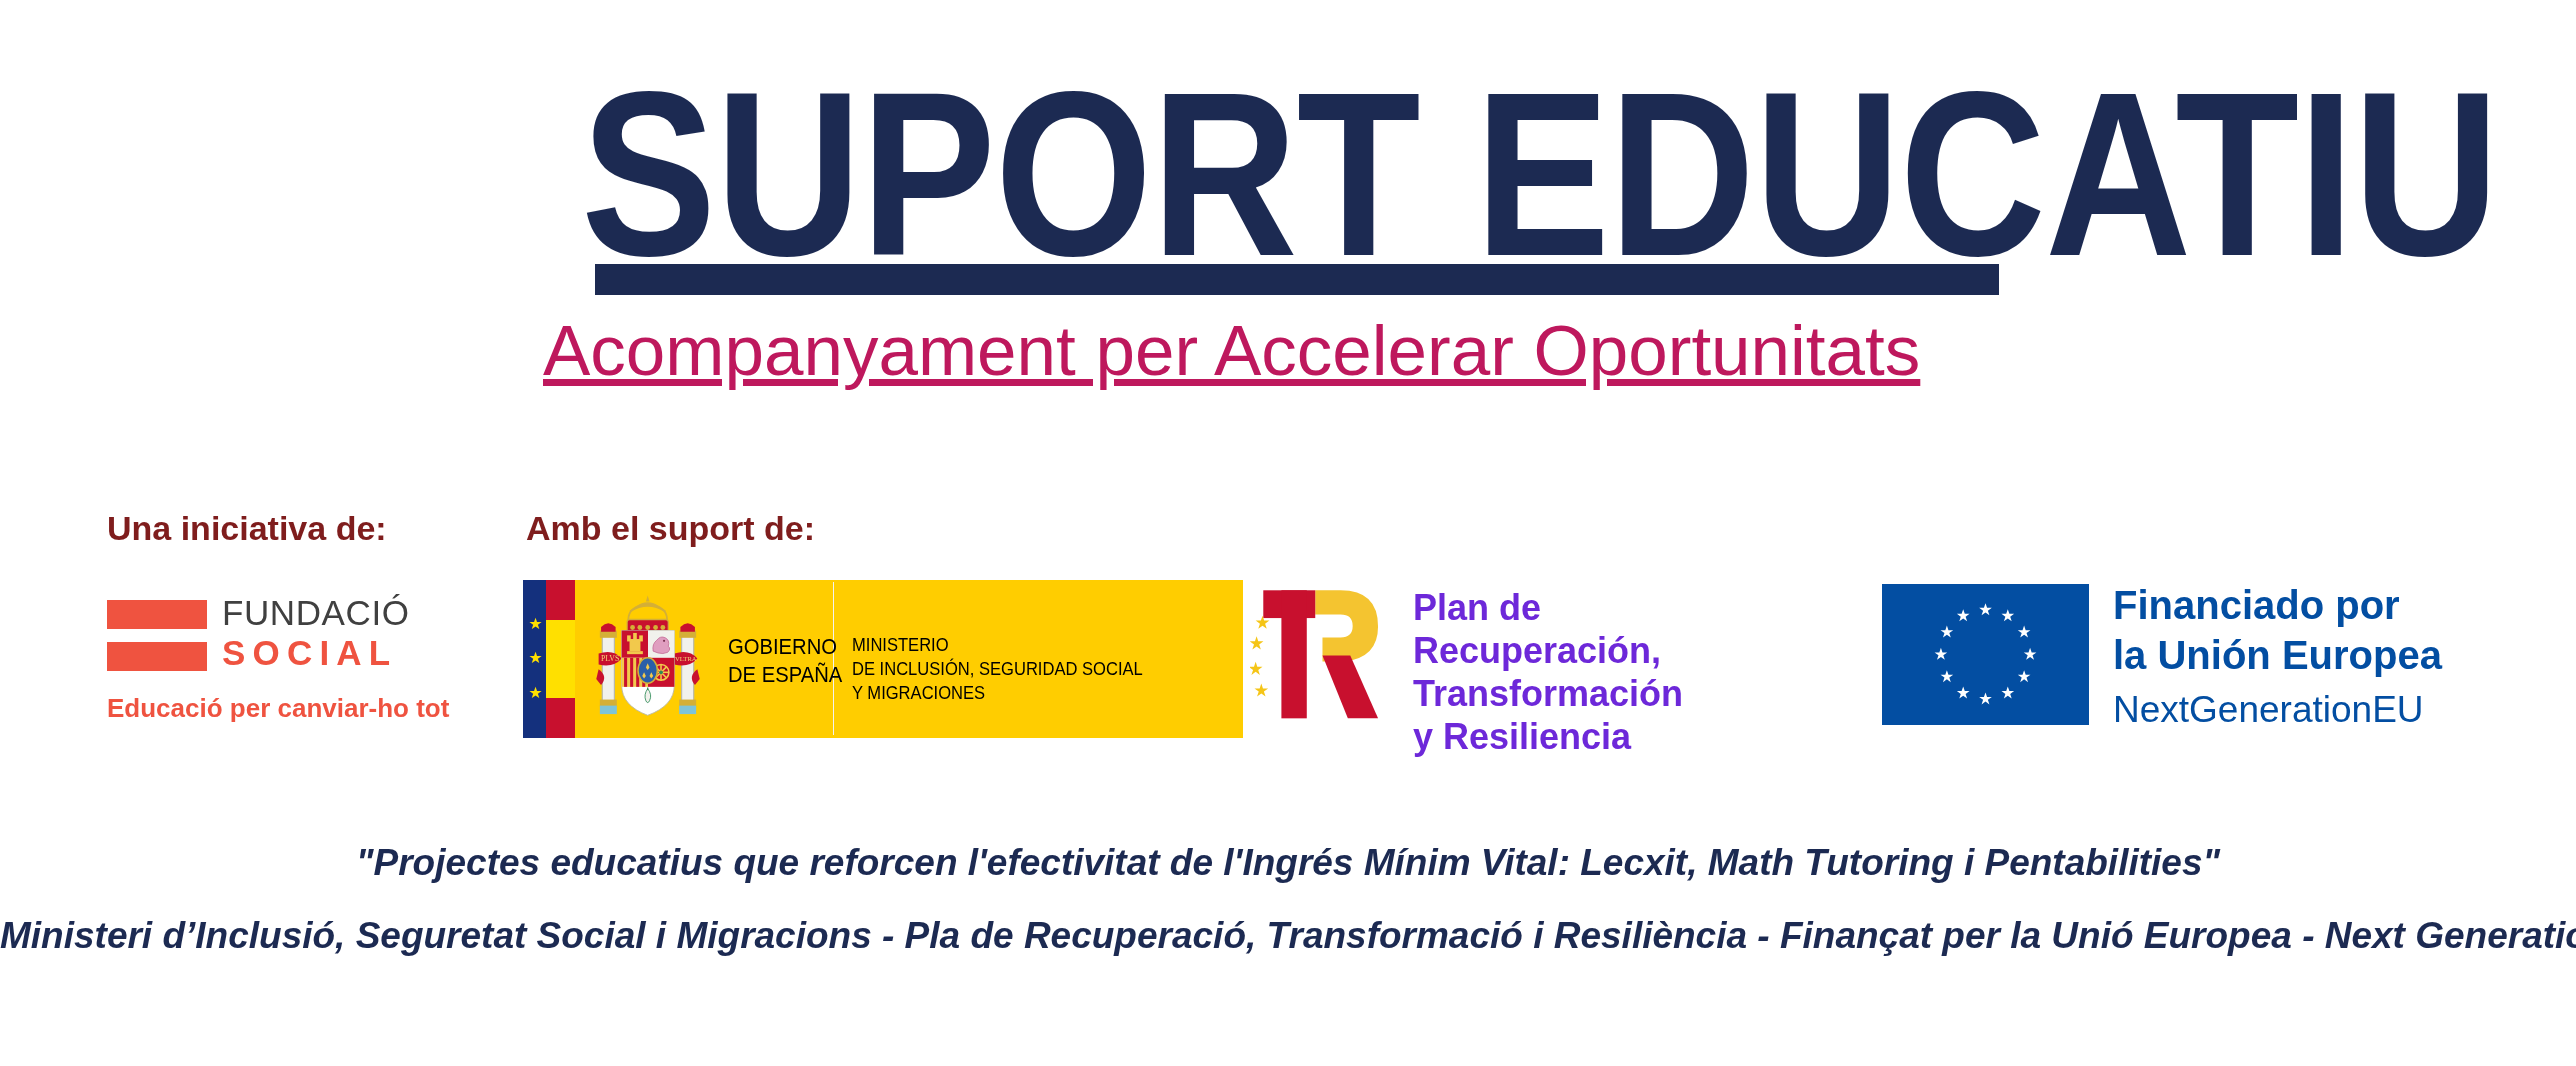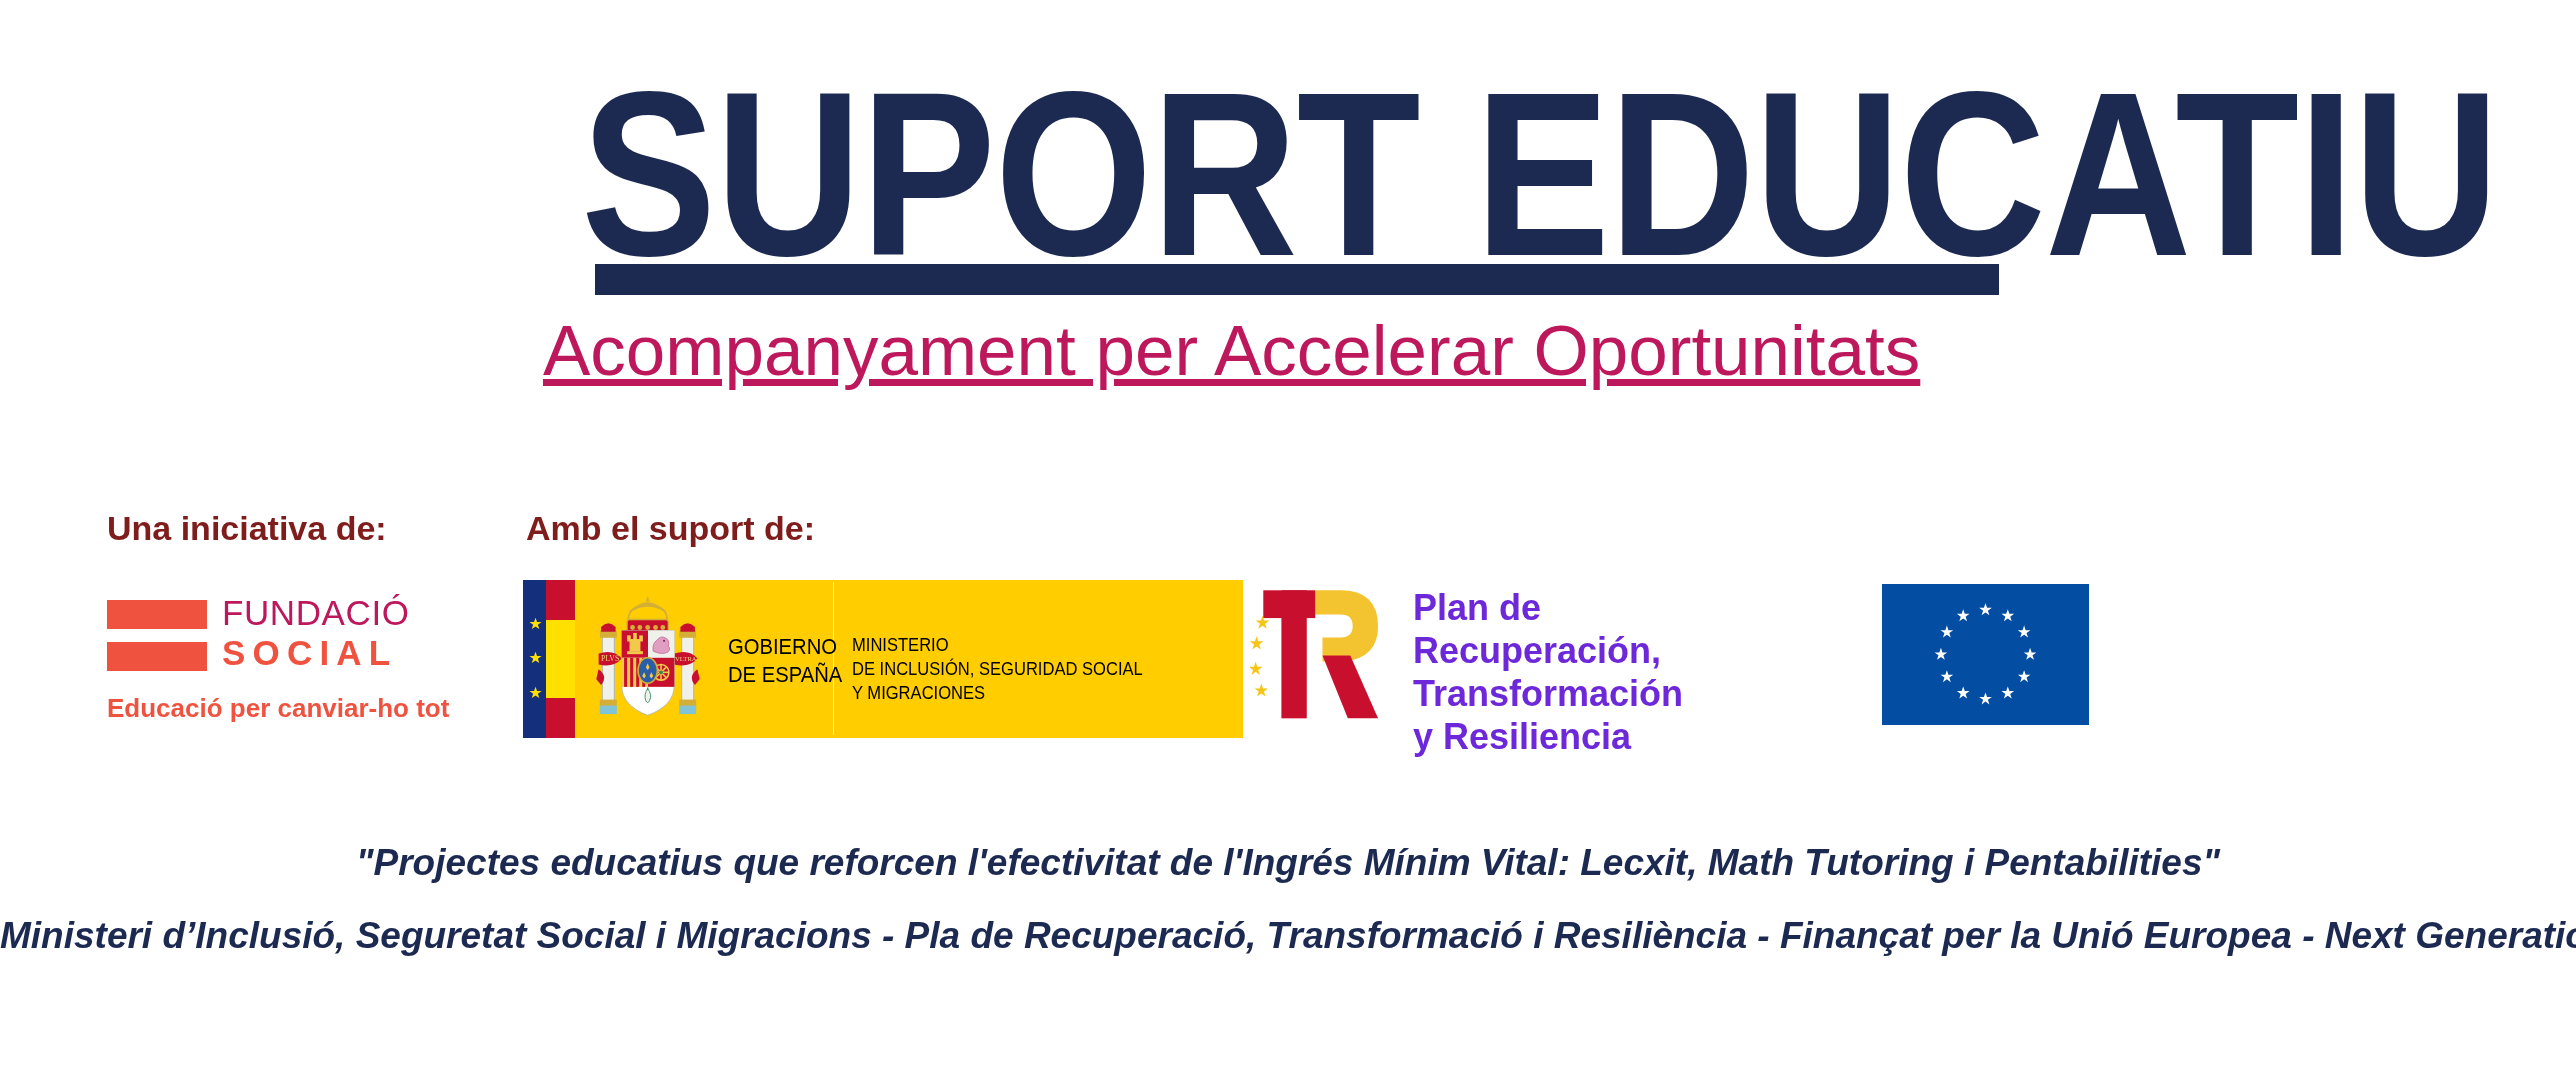--- a/index.html
+++ b/index.html
@@ -108,21 +108,21 @@
   }
   #bofill-word-fundacio {
     position: absolute;
     left: 0;
     top: 0px;
     font-family: "Liberation Sans", sans-serif;
     font-weight: 400;
     font-size: 35px;
     line-height: 35px;
     letter-spacing: 0.6px;
-    color: #be185d;
+    color: #404040;
     white-space: nowrap;
   }
   #bofill-word-bofill {
     position: absolute;
     left: 0;
     top: 40px;
     font-family: "Liberation Sans", sans-serif;
     font-weight: 700;
     font-size: 35px;
     line-height: 35px;
@@ -474,17 +474,22 @@
           <g transform="rotate(300) translate(0,-74)">
               <path d="M0 -11 L2.6 -3.4 L10.5 -3.4 L4 1.3 L6.5 8.9 L0 4.2 L-6.5 8.9 L-4 1.3 L-10.5 -3.4 L-2.6 -3.4 Z" transform="rotate(-300)"></path>
             </g>
           <g transform="rotate(330) translate(0,-74)">
               <path d="M0 -11 L2.6 -3.4 L10.5 -3.4 L4 1.3 L6.5 8.9 L0 4.2 L-6.5 8.9 L-4 1.3 L-10.5 -3.4 L-2.6 -3.4 Z" transform="rotate(-330)"></path>
             </g>
         </g>
       </g>
     </svg>
   </div>
+  <div id="eu-text-block">
+    <div id="eu-text-main">Financiado por
+la Unión Europea</div>
+    <div id="eu-text-ngeu">NextGenerationEU</div>
+  </div>
 </div>
 
 <div class="footer-line" id="footer-line-1">"Projectes educatius que reforcen l'efectivitat de l'Ingrés Mínim Vital: Lecxit, Math Tutoring i Pentabilities"</div>
 <div class="footer-line" id="footer-line-2">Ministeri d’Inclusió, Seguretat Social i Migracions - Pla de Recuperació, Transformació i Resiliència - Finançat per la Unió Europea - Next Generation</div>
 
 
 </body></html>

